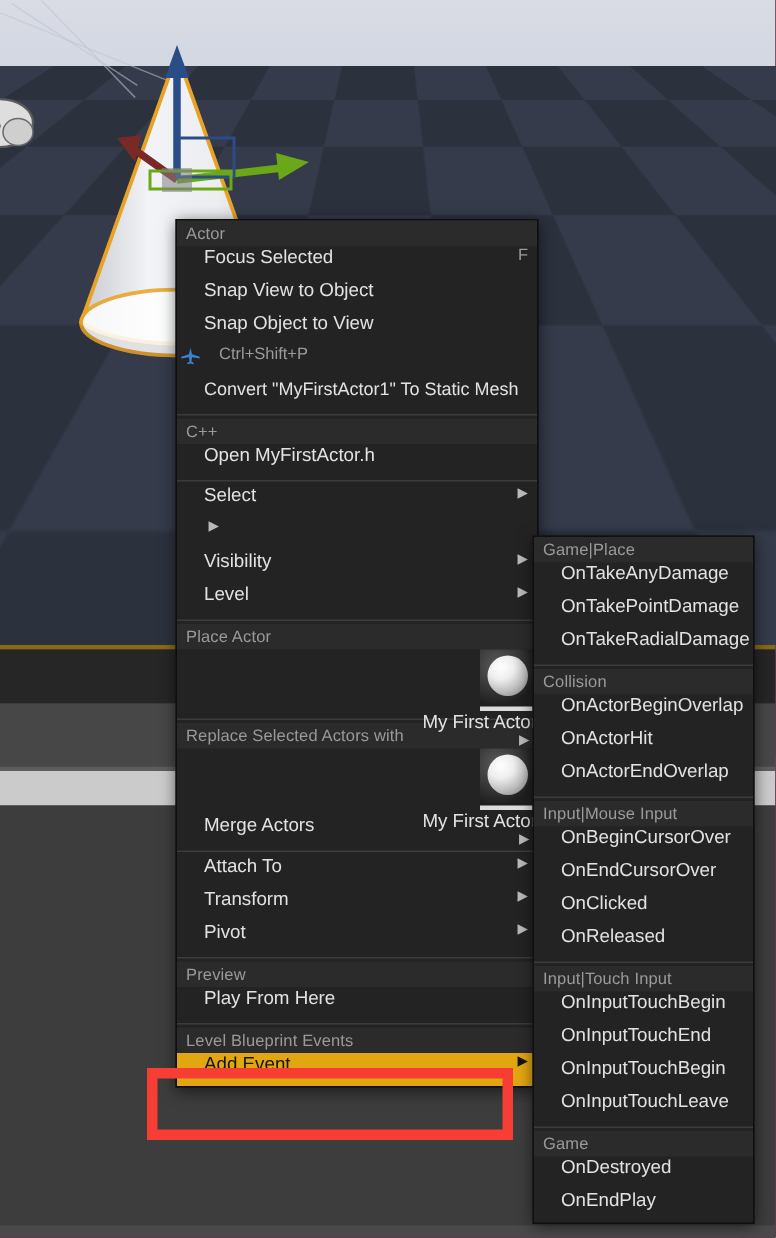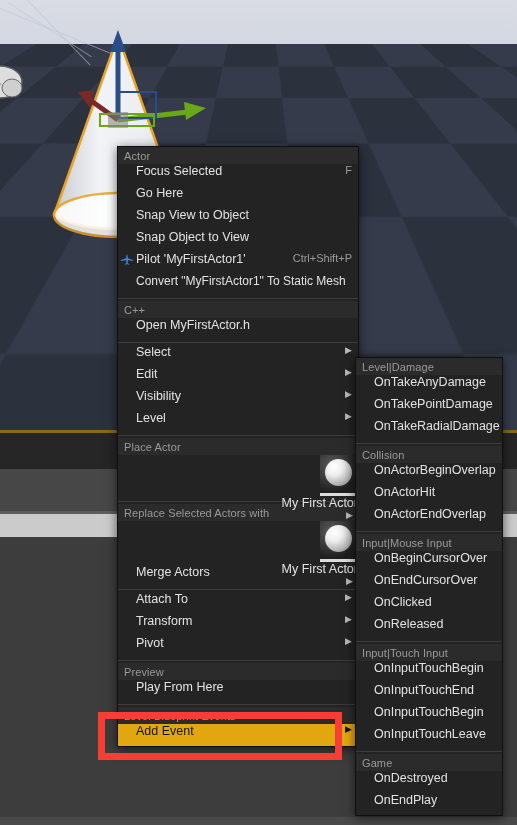--- a/index.html
+++ b/index.html
@@ -312,56 +312,51 @@
   </div>
 
   <div id="ctx-menu">
 
     <div class="sect-head">Actor</div>
     <div class="mi">
       <span class="lbl">Focus Selected</span>
       <span class="shortcut">F</span>
     </div>
     <div class="mi">
-      <span class="lbl">Go Here</span>
-    </div>
-    <div class="mi">
       <span class="lbl">Snap View to Object</span>
     </div>
     <div class="mi">
       <span class="lbl">Snap Object to View</span>
     </div>
     <div class="mi">
       <span class="ico-plane">
         <svg viewBox="0 0 16 16" width="14" height="14">
             <path d="M8 2 L9.2 7 L15 9 L15 10.3 L9.2 9.3 L8.7 12.6 L10.5 13.8 L10.5 14.6 L8 14 L5.5 14.6 L5.5 13.8 L7.3 12.6 L6.8 9.3 L1 10.3 L1 9 L6.8 7 Z" fill="#3f7fd0"></path>
           </svg>
       </span>
-      <span class="lbl">Pilot 'MyFirstActor1'</span>
       <span class="shortcut">Ctrl+Shift+P</span>
     </div>
     <div class="mi" style="padding-left:18px;font-size:12px;">
       <span class="lbl">Convert "MyFirstActor1" To Static Mesh</span>
     </div>
 
     <div class="divider"></div>
 
     <div class="sect-head">C++</div>
     <div class="mi">
       <span class="lbl">Open MyFirstActor.h</span>
     </div>
 
     <div class="divider"></div>
 
     <div class="mi">
       <span class="lbl">Select</span>
       <span class="arrow">▶</span>
     </div>
     <div class="mi">
-      <span class="lbl">Edit</span>
       <span class="arrow">▶</span>
     </div>
     <div class="mi">
       <span class="lbl">Visibility</span>
       <span class="arrow">▶</span>
     </div>
     <div class="mi">
       <span class="lbl">Level</span>
       <span class="arrow">▶</span>
     </div>
@@ -417,21 +412,21 @@
 
     <div class="sect-head">Level Blueprint Events</div>
     <div class="mi highlight">
       <span class="lbl">Add Event</span>
       <span class="arrow">▶</span>
     </div>
   </div>
 
   <div id="sub-menu">
 
-    <div class="sect-head">Level|Damage</div>
+    <div class="sect-head">Game|Place</div>
     <div class="mi">
       <span class="lbl">OnTakeAnyDamage</span>
     </div>
     <div class="mi">
       <span class="lbl">OnTakePointDamage</span>
     </div>
     <div class="mi">
       <span class="lbl">OnTakeRadialDamage</span>
     </div>
 

